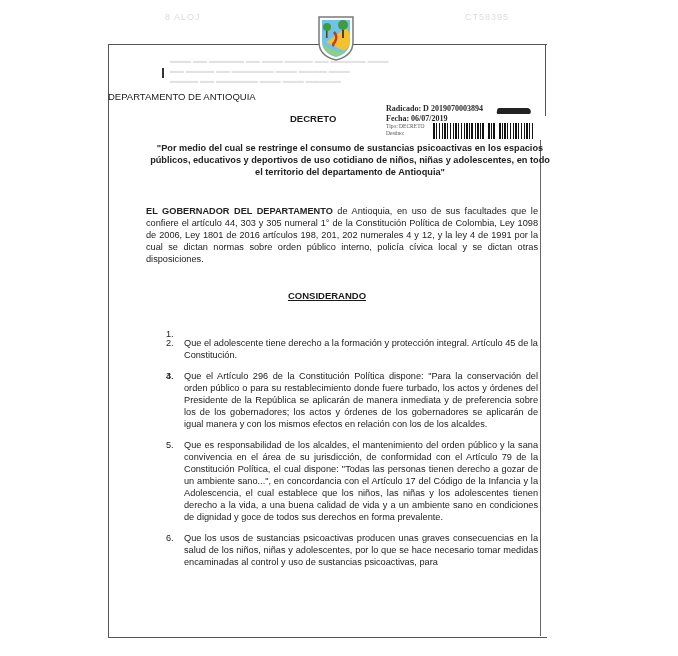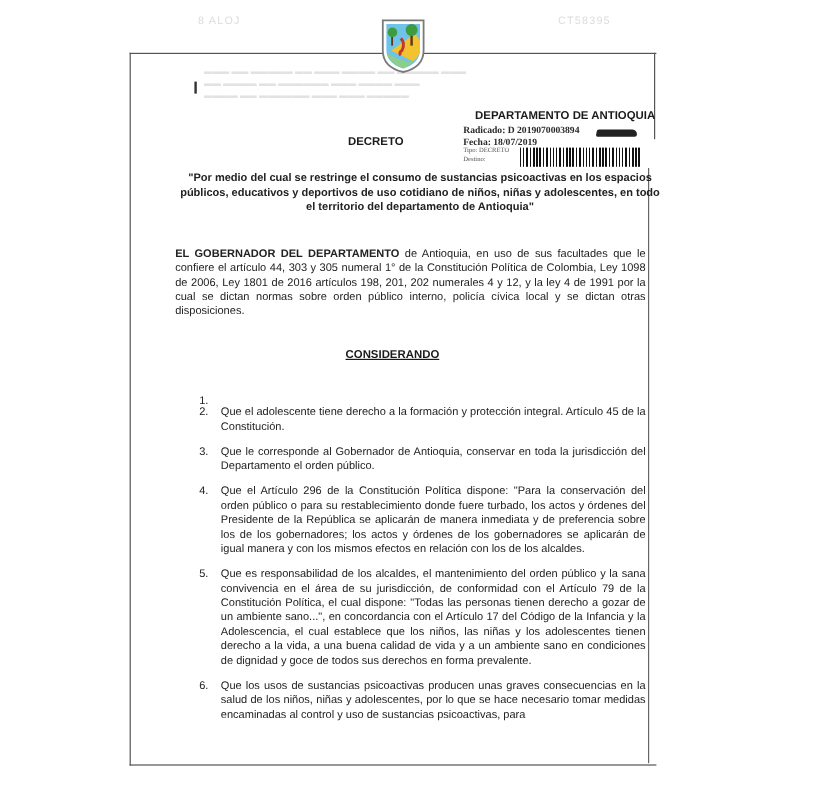--- a/index.html
+++ b/index.html
@@ -4,21 +4,21 @@
 <style>
   html, body { margin: 0; padding: 0; background: #ffffff; }
   body { width: 678px; height: 656px; position: relative; overflow: hidden; font-family: "Liberation Sans", sans-serif; color: #1a1a1a; }
   .ghost-top { position: absolute; top: 12px; font-size: 9px; color: #dcdcdc; letter-spacing: 1px; }
   .frame { position: absolute; left: 108px; top: 44px; width: 438px; height: 592px; border-left: 1.5px solid #555; border-top: 1.5px solid #555; border-bottom: 1.5px solid #555; }
   .frame-right { position: absolute; left: 545px; top: 44px; width: 0; height: 72px; border-left: 1.5px solid #555; }
   .frame-right2 { position: absolute; left: 540px; top: 140px; width: 0; height: 496px; border-left: 1.5px solid #666; }
   .bleed { position: absolute; font-size: 7px; color: #e2e2e2; line-height: 10px; }
   .crest { position: absolute; left: 316px; top: 14px; width: 40px; height: 48px; }
   .cursor-mark { position: absolute; left: 162px; top: 68px; width: 1.5px; height: 10px; background: #333; }
-  .center { position: absolute; left: 108px; width: 438px; text-align: right; font-weight: bold; }
+  .center { position: absolute; left: 108px; width: 438px; text-align: left; font-weight: normal; }
   .h1 { top: 90px; font-size: 9.5px; line-height: 13px; }
   .decreto { position: absolute; left: 290px; top: 113px; font-size: 9.5px; font-weight: bold; }
   .stamp { position: absolute; left: 386px; top: 104px; font-family: "Liberation Serif", serif; }
   .stamp .l1 { font-size: 8px; font-weight: bold; color: #2a2a2a; }
   .stamp .l2 { font-size: 8px; font-weight: bold; color: #2a2a2a; margin-top: 1px; }
   .stamp .small { font-size: 5.5px; color: #555; line-height: 7px; }
   .barcode { position: absolute; left: 433px; top: 123px; width: 102px; height: 16px; background: repeating-linear-gradient(90deg, #111 0 1.5px, #fff 1.5px 3px, #111 3px 4px, #fff 4px 5.5px); }
   .signature { position: absolute; left: 497px; top: 108px; width: 34px; height: 6px; background: #222; border-radius: 2px 6px 2px 2px; transform: skewX(-10deg); }
   .title-quote { position: absolute; left: 150px; top: 142px; width: 400px; text-align: center; font-size: 9.2px; font-weight: bold; line-height: 12px; color: #222; }
   .para { position: absolute; left: 146px; width: 392px; font-size: 9.2px; line-height: 12px; text-align: justify; color: #222; }
@@ -55,33 +55,33 @@
 <div class="cursor-mark"></div>
 
 <div class="center h1">
   <div>DEPARTAMENTO DE ANTIOQUIA</div>
 </div>
 
 <div class="decreto">DECRETO</div>
 
 <div class="stamp">
   <div class="l1">Radicado: D 2019070003894</div>
-  <div class="l2">Fecha: 18/07/2019</div>
+  <div class="l2">Fecha: 06/07/2019</div>
   <div class="small">Tipo: DECRETO</div>
   <div class="small">Destino:</div>
 </div>
 <div class="signature"></div>
 <div class="barcode"></div>
 
 <div class="title-quote">"Por medio del cual se restringe el consumo de sustancias psicoactivas en los espacios públicos, educativos y deportivos de uso cotidiano de niños, niñas y adolescentes, en todo el territorio del departamento de Antioquia"</div>
 
 <div class="para" style="top:205px;"><b>EL GOBERNADOR DEL DEPARTAMENTO</b><span> de Antioquia, en uso de sus facultades que le confiere el artículo 44, 303 y 305 numeral 1° de la Constitución Política de Colombia, Ley 1098 de 2006, Ley 1801 de 2016 artículos 198, 201, 202 numerales 4 y 12, y la ley 4 de 1991 por la cual se dictan normas sobre orden público interno, policía cívica local y se dictan otras disposiciones.</span></div>
 
 <div class="considerando">CONSIDERANDO</div>
 
 <ol class="items">
   <li><span class="num">1.</span></li>
   <li><span class="num">2.</span><span>Que el adolescente tiene derecho a la formación y protección integral. Artículo 45 de la Constitución.</span></li>
-  <li><span class="num">3.</span><span>Que le corresponde al Gobernador de Antioquia, conservar en toda la jurisdicción del Departamento el orden público.</span></li>
+  <li><span class="num">3.</span></li>
   <li><span class="num">4.</span><span>Que el Artículo 296 de la Constitución Política dispone: "Para la conservación del orden público o para su restablecimiento donde fuere turbado, los actos y órdenes del Presidente de la República se aplicarán de manera inmediata y de preferencia sobre los de los gobernadores; los actos y órdenes de los gobernadores se aplicarán de igual manera y con los mismos efectos en relación con los de los alcaldes.</span></li>
   <li><span class="num">5.</span><span>Que es responsabilidad de los alcaldes, el mantenimiento del orden público y la sana convivencia en el área de su jurisdicción, de conformidad con el Artículo 79 de la Constitución Política, el cual dispone: "Todas las personas tienen derecho a gozar de un ambiente sano...", en concordancia con el Artículo 17 del Código de la Infancia y la Adolescencia, el cual establece que los niños, las niñas y los adolescentes tienen derecho a la vida, a una buena calidad de vida y a un ambiente sano en condiciones de dignidad y goce de todos sus derechos en forma prevalente.</span></li>
   <li><span class="num">6.</span><span>Que los usos de sustancias psicoactivas producen unas graves consecuencias en la salud de los niños, niñas y adolescentes, por lo que se hace necesario tomar medidas encaminadas al control y uso de sustancias psicoactivas, para</span></li>
 </ol>
 
 </body></html>

